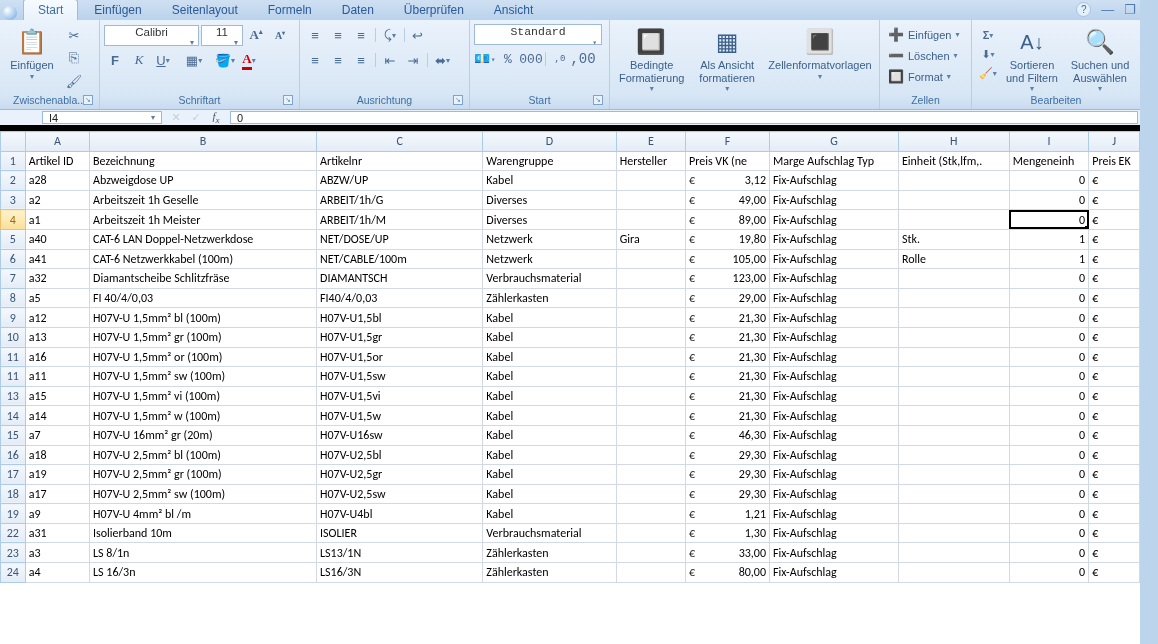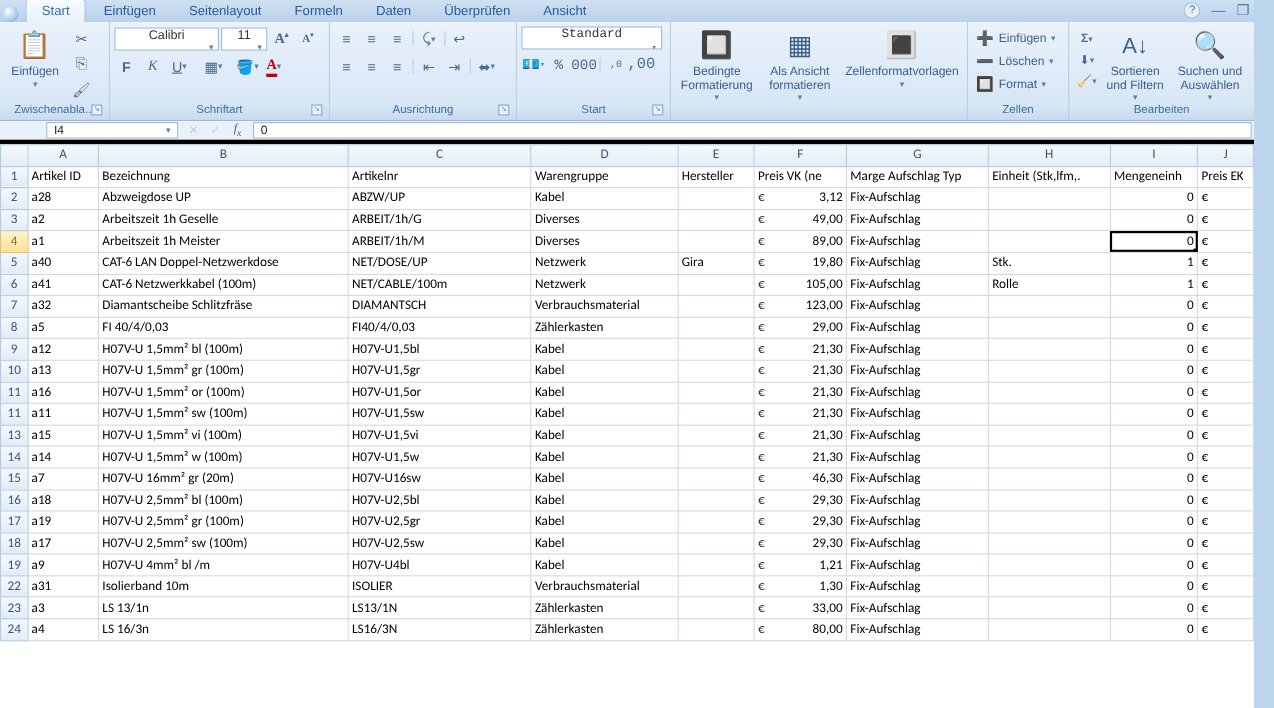--- a/index.html
+++ b/index.html
@@ -30,21 +30,21 @@
   .bigbtn .ico { width:32px; height:32px; display:flex; align-items:center; justify-content:center; font-size:24px; margin-bottom:1px;}
   .row { display:flex; gap:1px; }
   .row2 { display:flex; gap:2px; align-items:center;}
   .mini { width:18px; height:18px; font-size:11px; display:flex; align-items:center; justify-content:center; color:#4a6b92;}
   .sep { width:1px; background:#b9cee6; margin:4px 2px; }
   .menurow { display:flex; align-items:center; gap:4px; font-size:11px; color:#3a5f8a; height:21px; padding:0 4px;}
   .menurow .ico2 { width:16px; text-align:center; font-size:13px; color:#4a6b92; }
   .dd2 { font-size:8px; color:#5b7fa8; }
 
   
-  .fbar { height:21px; background:#e9f2fb; border-bottom:4px solid #000000; display:flex; align-items:stretch; }
+  .fbar { height:21px; background:#e9f2fb; border-bottom:6px solid #000000; display:flex; align-items:stretch; }
   .namebox { width:120px; border-right:1px solid #b9cee6; display:flex; align-items:center; padding:0 6px; background:#fff; margin:1px 0 1px 42px; border:1px solid #9dbad8;}
   .namebox .dd { margin-left:auto; font-size:8px; color:#5b7fa8;}
   .fxops { display:flex; align-items:center; padding:0 4px; color:#888;}
   .fxops span { width:20px; text-align:center; }
   .fx { font-style:italic; font-family:"Times New Roman"; color:#555;}
   .finput { flex:1; background:#fff; margin:1px 2px 1px 0; border:1px solid #9dbad8; display:flex; align-items:center; padding:0 6px;}
 
   
   .gridwrap { flex:1; overflow:hidden; background:#fff; position:relative; }
   table.sheet { border-collapse:collapse; table-layout:fixed; font-size:12px; font-family:Calibri,sans-serif; color:#000; }
@@ -586,21 +586,21 @@
             <td></td>
             <td class="r eur">1,30</td>
             <td>Fix-Aufschlag</td>
             <td></td>
             <td class="r">0</td>
             <td>€</td>
           </tr>
           <tr>
             <th class="rowh">23</th>
             <td>a3</td>
-            <td>LS 13/1n</td>
+            <td>LS 8/1n</td>
             <td>LS13/1N</td>
             <td>Zählerkasten</td>
             <td></td>
             <td class="r eur">33,00</td>
             <td>Fix-Aufschlag</td>
             <td></td>
             <td class="r">0</td>
             <td>€</td>
           </tr>
           <tr>

